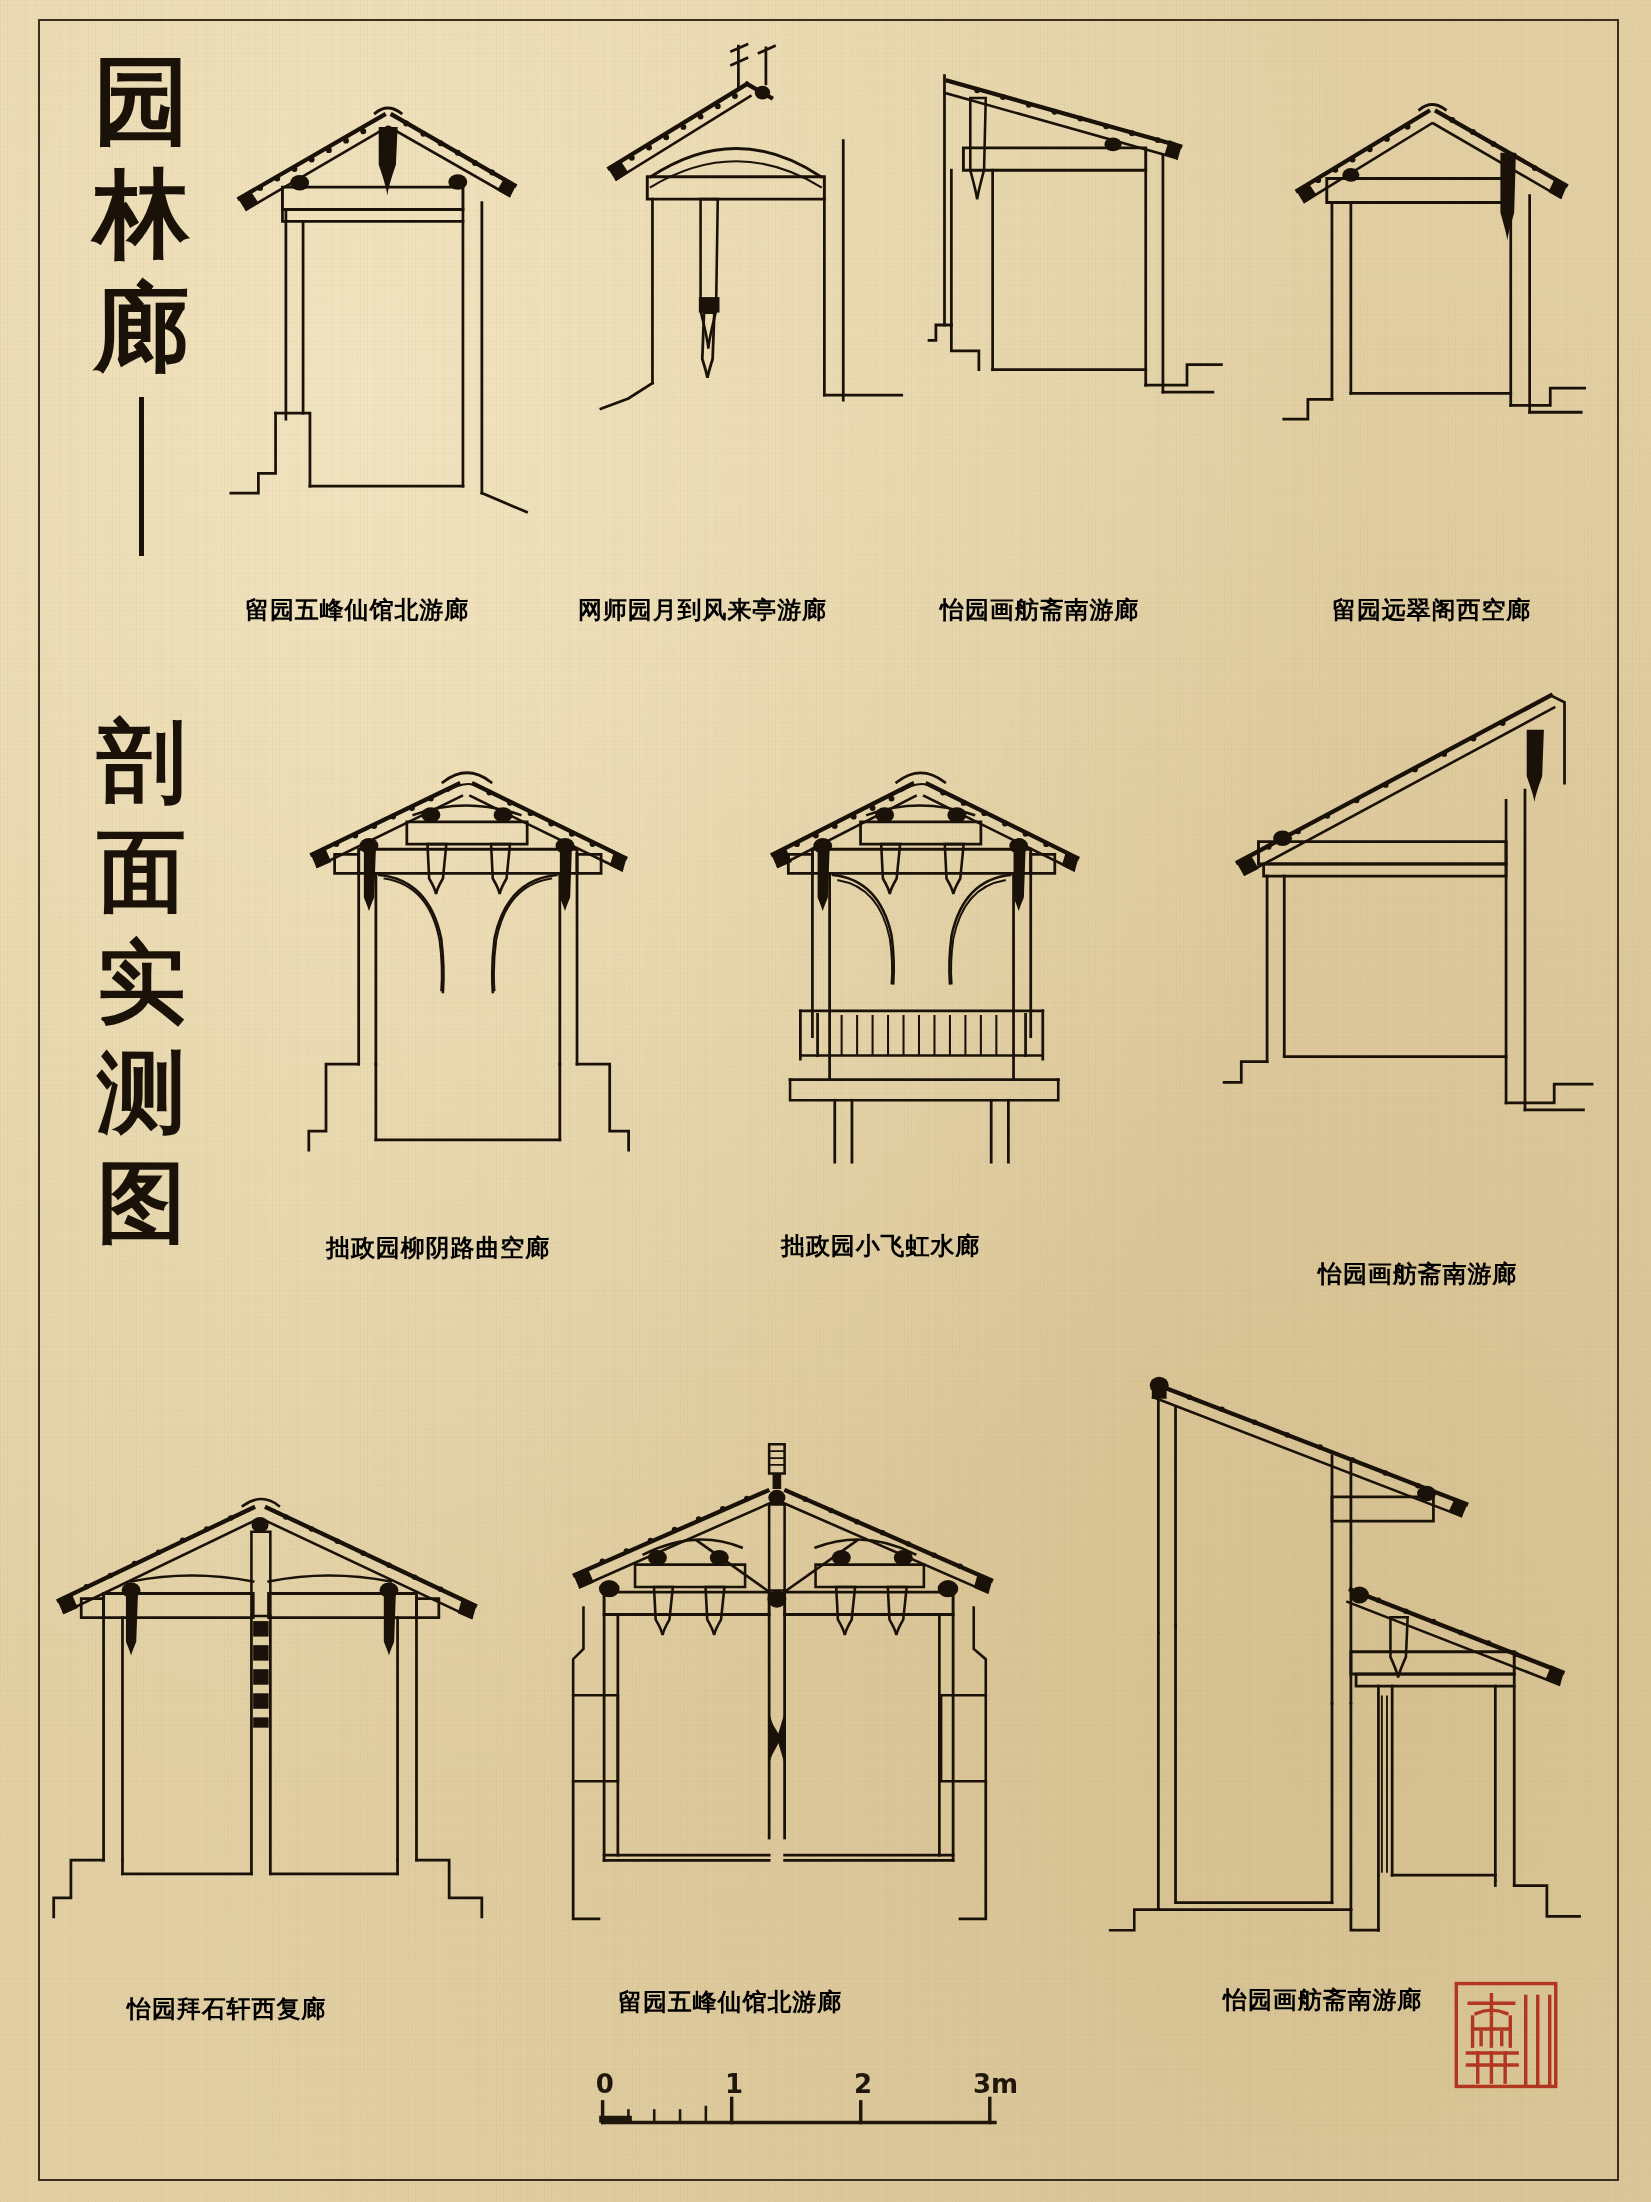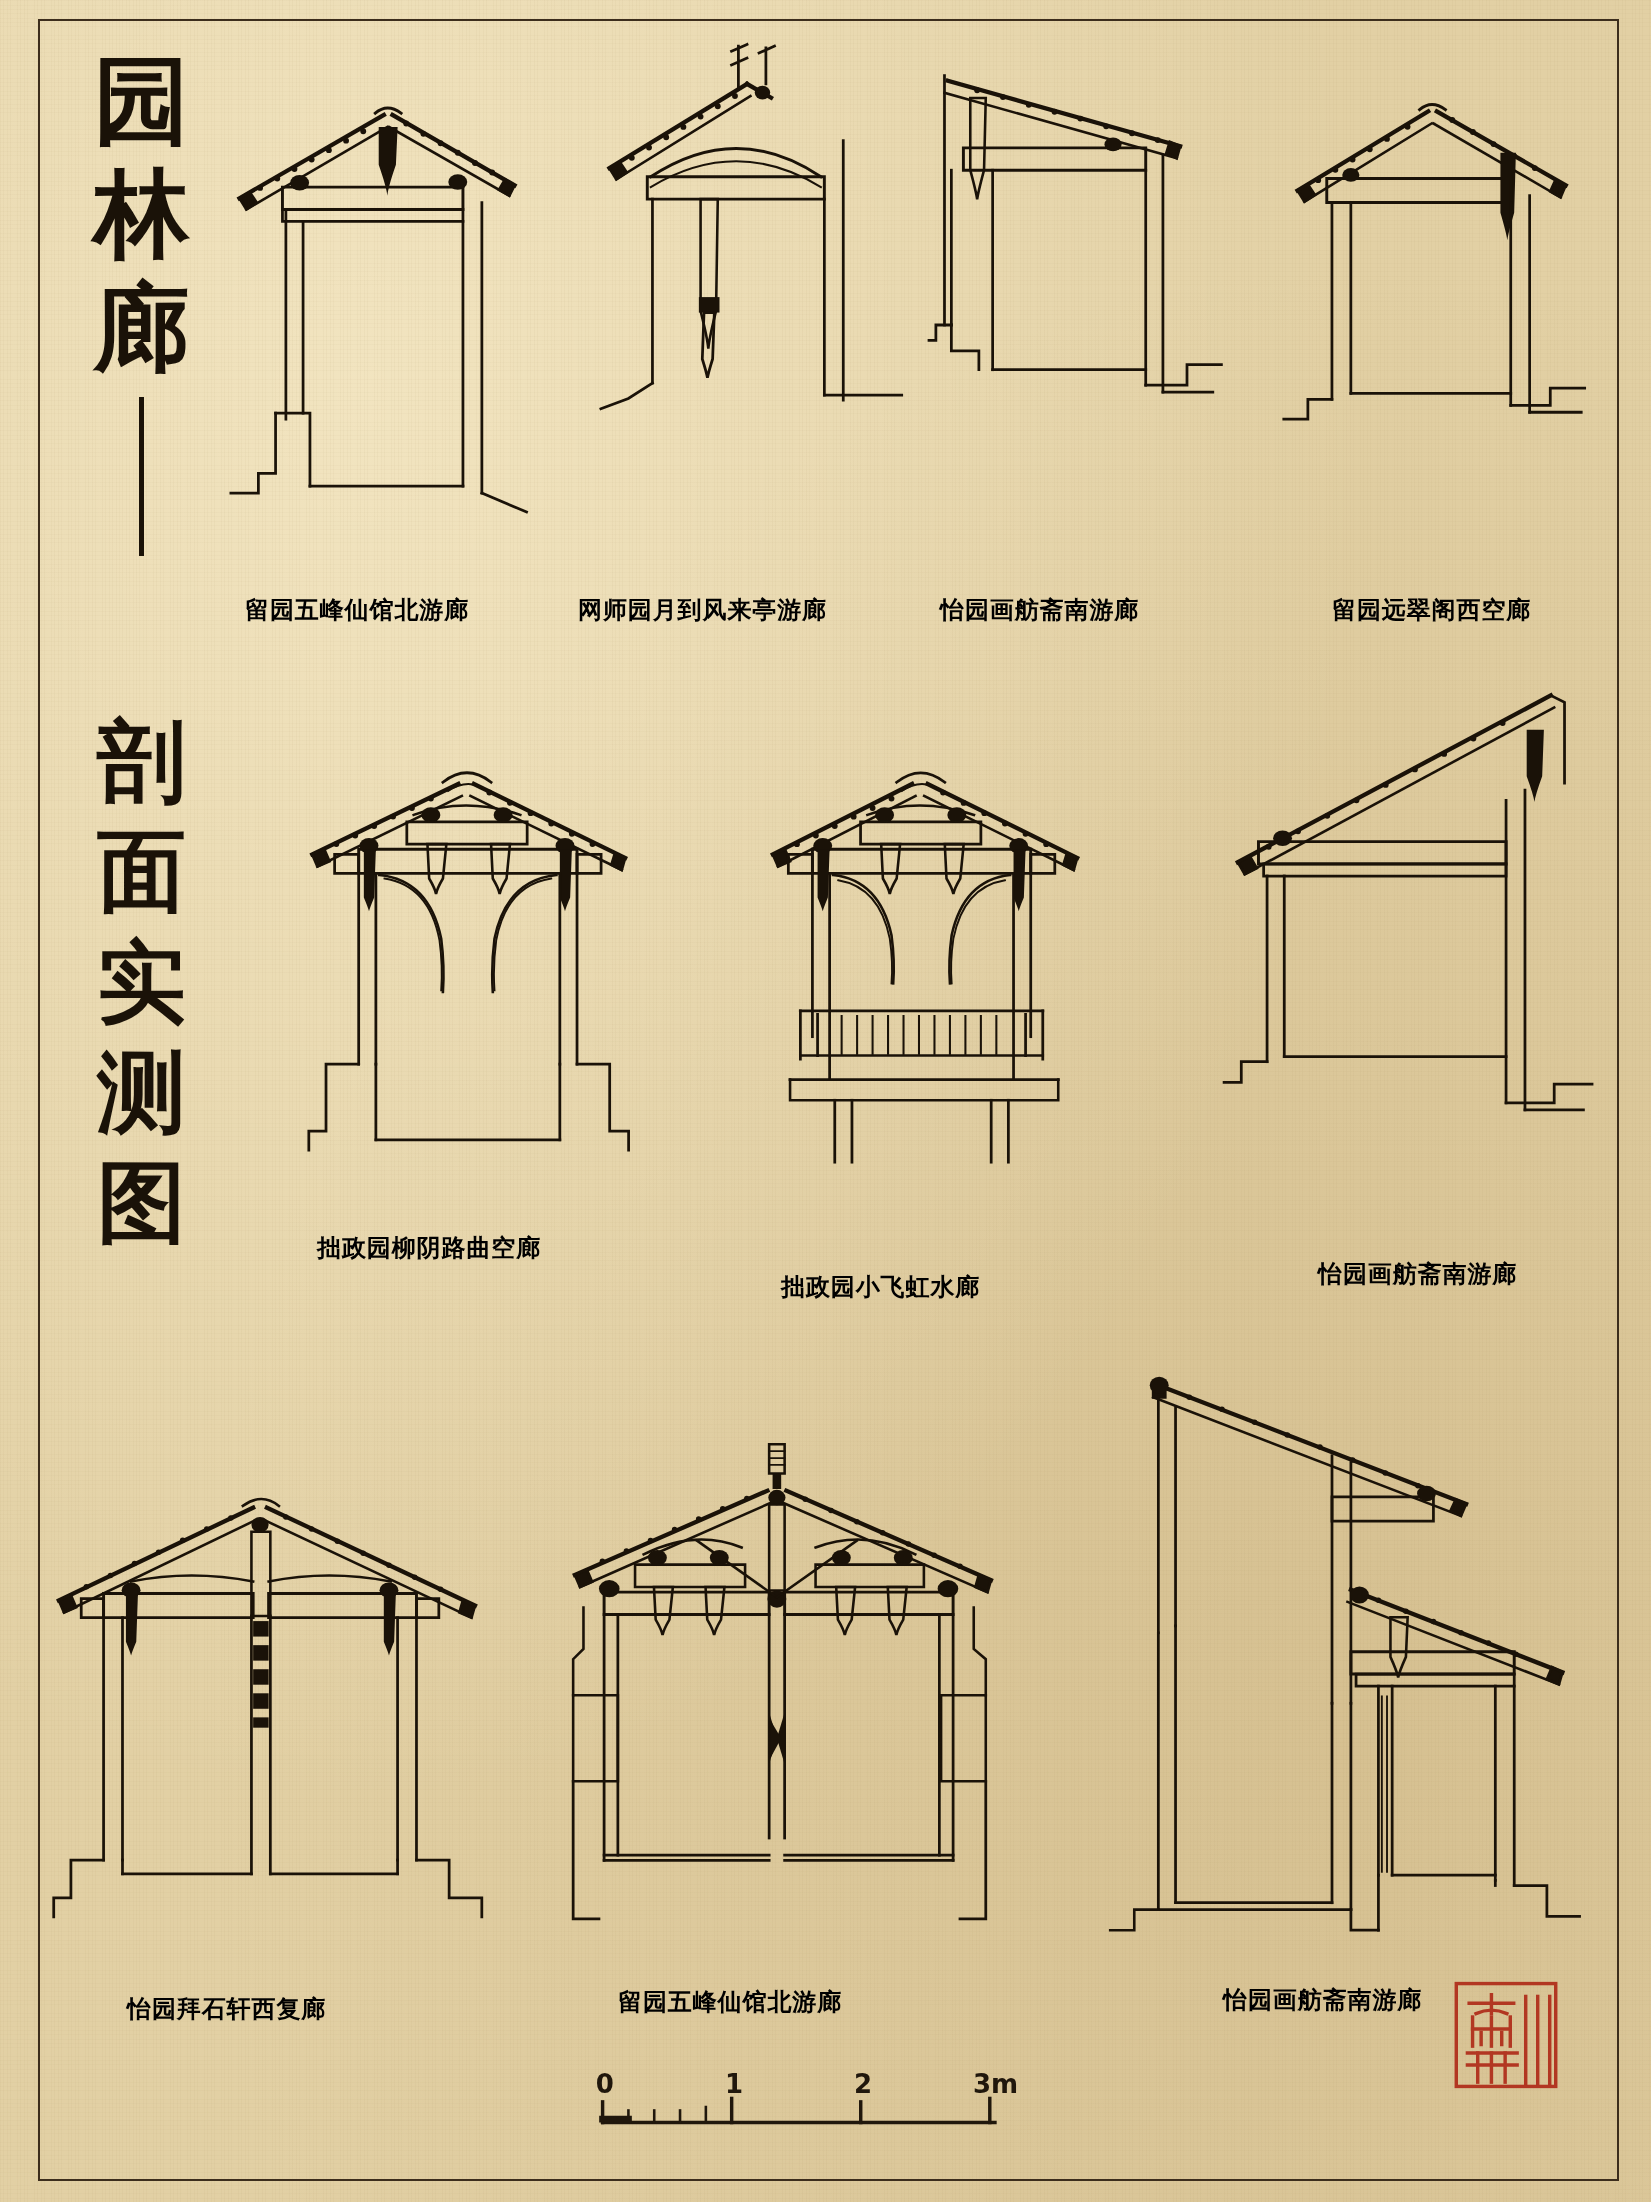--- a/index.html
+++ b/index.html
@@ -357,21 +357,21 @@
         <path d="M286 146 q-52 8 -64 72 q-4 30 -2 58" stroke-width="2.2"></path>
 
         <path d="M62 362 L24 362 L24 440 L4 440 L4 462"></path>
         <path d="M82 362 L82 450"></path>
         <path d="M296 362 L296 450"></path>
         <path d="M316 362 L354 362 L354 440 L376 440 L376 462"></path>
         <path d="M82 450 L296 450"></path>
       </g>
     </svg>
   </div>
-  <div class="caption" style="left:317px;top:1232px;">拙政园柳阴路曲空廊</div>
+  <div class="caption" style="left:326px;top:1232px;">拙政园柳阴路曲空廊</div>
 
   <div class="plate" style="left:766px;top:753px;">
     <svg width="361" height="447" viewBox="0 0 420 520">
       <g fill="none" stroke="#1a1208" stroke-width="3.2" stroke-linecap="square">
         <path d="M8 118 L170 36" stroke-width="5"></path>
         <path d="M14 132 L174 50" stroke-width="3"></path>
         <path d="M8 118 L14 132 L28 126 L22 112 Z" fill="#1a1208"></path>
         <g fill="#1a1208" stroke="none">
           <circle cx="36" cy="106" r="3.4"></circle>
             <circle cx="58" cy="96" r="3.4"></circle>
@@ -437,21 +437,21 @@
         <path d="M28 380 L340 380" stroke-width="3.4"></path>
         <path d="M28 380 L28 404 L340 404 L340 380" stroke-width="3"></path>
 
         <path d="M80 404 L80 476"></path>
         <path d="M100 404 L100 476"></path>
         <path d="M262 404 L262 476"></path>
         <path d="M282 404 L282 476"></path>
       </g>
     </svg>
   </div>
-  <div class="caption" style="left:781px;top:1271px;">拙政园小飞虹水廊</div>
+  <div class="caption" style="left:781px;top:1230px;">拙政园小飞虹水廊</div>
 
   <div class="plate" style="left:1222px;top:680px;">
     <svg width="379" height="533" viewBox="0 0 440 620">
       <g fill="none" stroke="#1a1208" stroke-width="3.2" stroke-linecap="square">
 
         <path d="M18 212 L382 18" stroke-width="5"></path>
         <path d="M26 226 L386 32" stroke-width="3"></path>
         <path d="M18 212 L26 226 L40 219 L32 205 Z" fill="#1a1208"></path>
         <g fill="#1a1208" stroke="none">
           <circle cx="54" cy="194" r="3.4"></circle>

